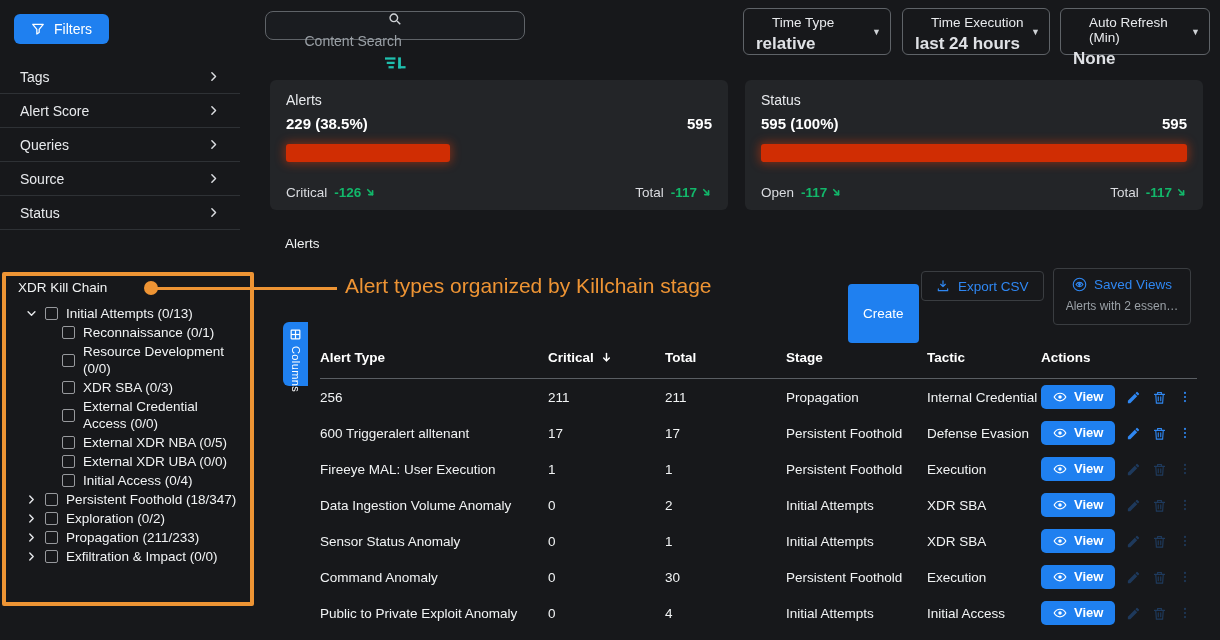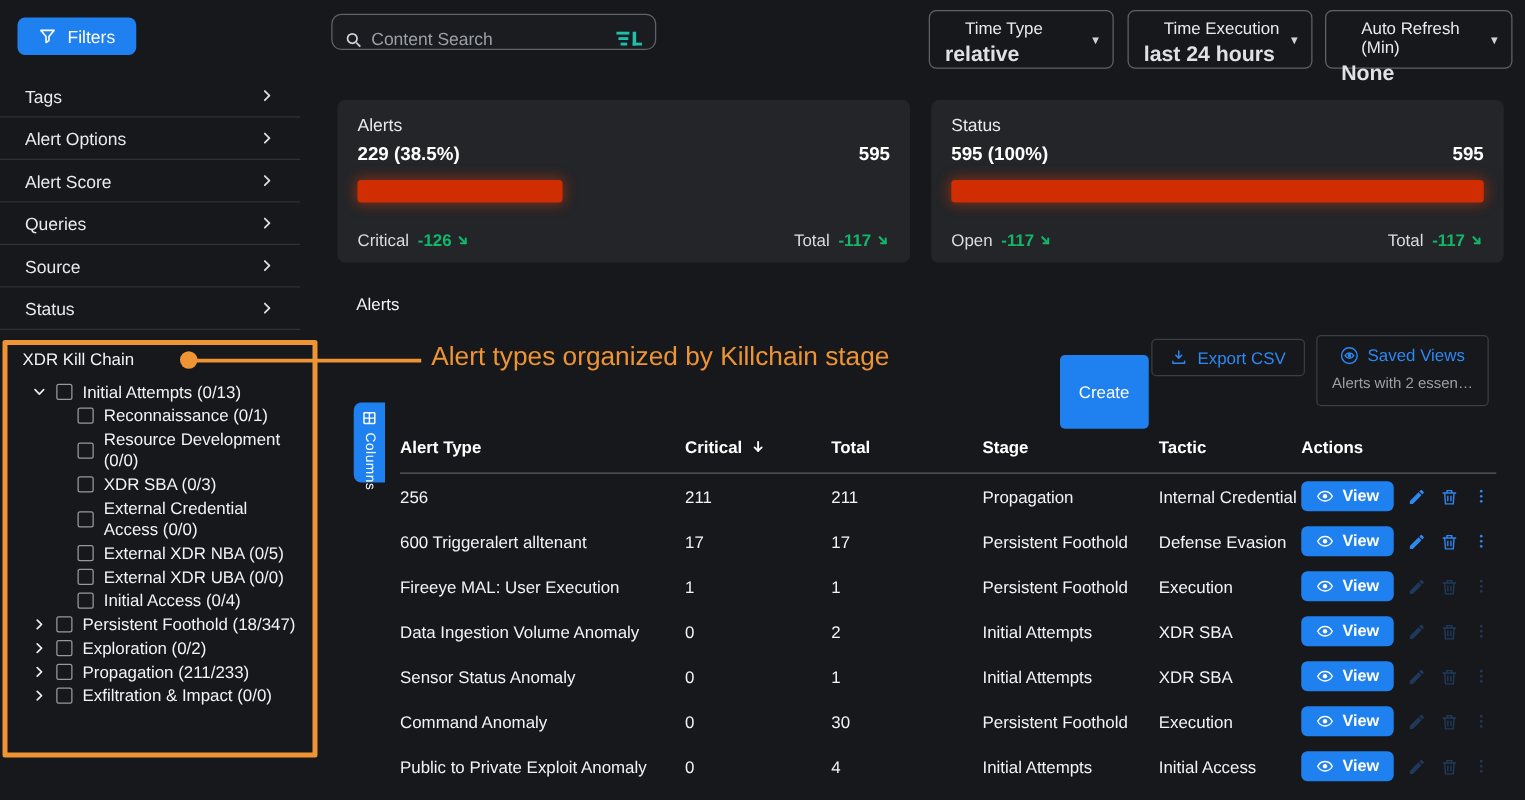--- a/index.html
+++ b/index.html
@@ -33,21 +33,21 @@
   .tree-chev.down svg { transform:rotate(90deg); }
   .tree-label { color:#f1f3f4; }
 
   
   .callout-dot { position:absolute; left:144px; top:281px; width:14px; height:14px; border-radius:50%; background:#ee9434; }
   .callout-line { position:absolute; left:151px; top:287px; width:186px; height:3px; background:#ee9434; }
   .annotation { position:absolute; left:345px; top:274px; font-size:21px; color:#ee9434; }
 
   
   .search { position:absolute; left:265px; top:11px; width:260px; height:29px; border:1px solid #5f6368;
-    border-radius:8px; display:flex; align-items:flex-end; padding:0 10px; gap:7px; background:#1a1c20; }
+    border-radius:8px; display:flex; align-items:center; padding:0 10px; gap:7px; background:#1a1c20;flex-direction:column; }
   .search input { flex:1; background:transparent; border:none; outline:none; color:#e8eaed;
     font-size:14px; font-family:inherit; min-width:0; }
   .search input::placeholder { color:#9aa0a6; }
   .search .mag { color:#cfd2d6; display:flex; }
   .search .fl { color:#1fbfae; display:flex; cursor:pointer; }
 
   .dd { position:absolute; top:8px; height:47px; border:1px solid #5f6368; border-radius:6px;
     padding:6px 24px 6px 12px; cursor:pointer; }
   .dd-label { font-size:13.5px; color:#e8eaed;margin-left:16px; }
   .dd-value { font-size:17px; font-weight:bold; color:#dfe1e5; margin-top:4px; }
@@ -118,28 +118,20 @@
     <div class="menu" id="menu">
   <div class="menu-item">
     <span class="mi-label">Tags</span>
     <span class="chev" style="display:flex;">
       <svg width="13" height="13" viewBox="0 0 16 16" fill="none" stroke="currentColor" stroke-width="1.8" stroke-linecap="round" stroke-linejoin="round">
               <polyline points="6,3.5 10.5,8 6,12.5"></polyline>
             </svg>
     </span>
   </div>
 
-  <div class="menu-item">
-    <span class="mi-label">Alert Options</span>
-    <span class="chev" style="display:flex;">
-      <svg width="13" height="13" viewBox="0 0 16 16" fill="none" stroke="currentColor" stroke-width="1.8" stroke-linecap="round" stroke-linejoin="round">
-              <polyline points="6,3.5 10.5,8 6,12.5"></polyline>
-            </svg>
-    </span>
-  </div>
 
   <div class="menu-item">
     <span class="mi-label">Alert Score</span>
     <span class="chev" style="display:flex;">
       <svg width="13" height="13" viewBox="0 0 16 16" fill="none" stroke="currentColor" stroke-width="1.8" stroke-linecap="round" stroke-linejoin="round">
               <polyline points="6,3.5 10.5,8 6,12.5"></polyline>
             </svg>
     </span>
   </div>
 

